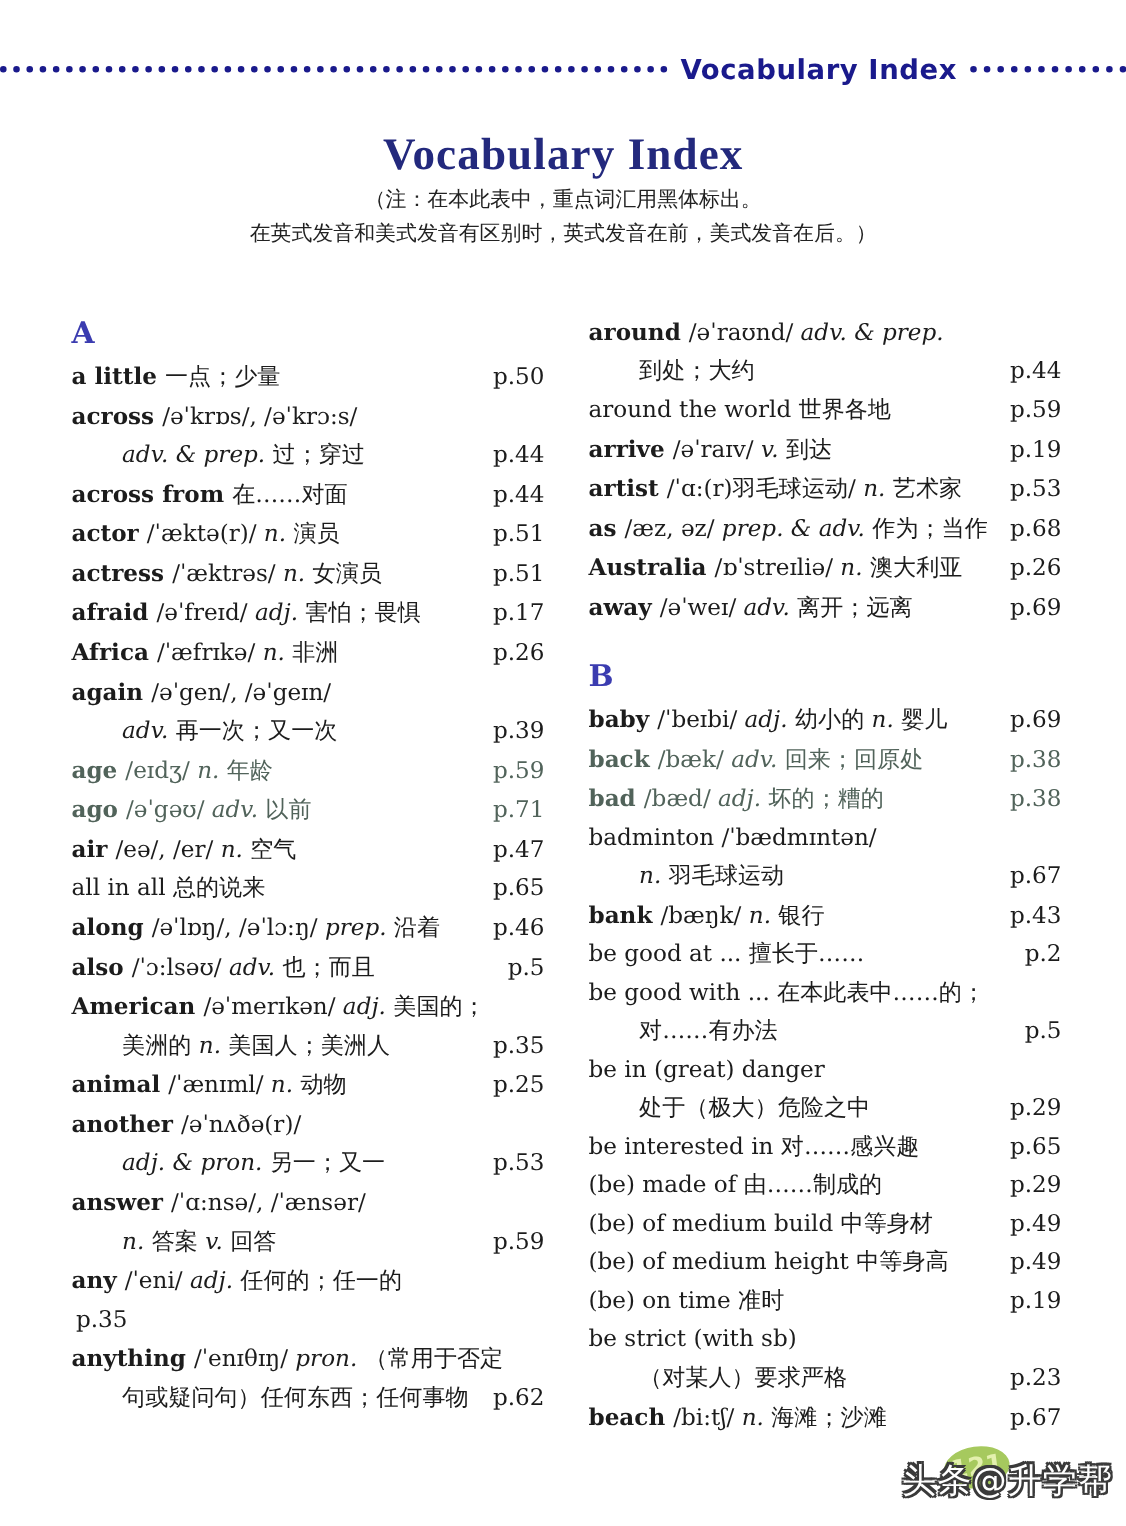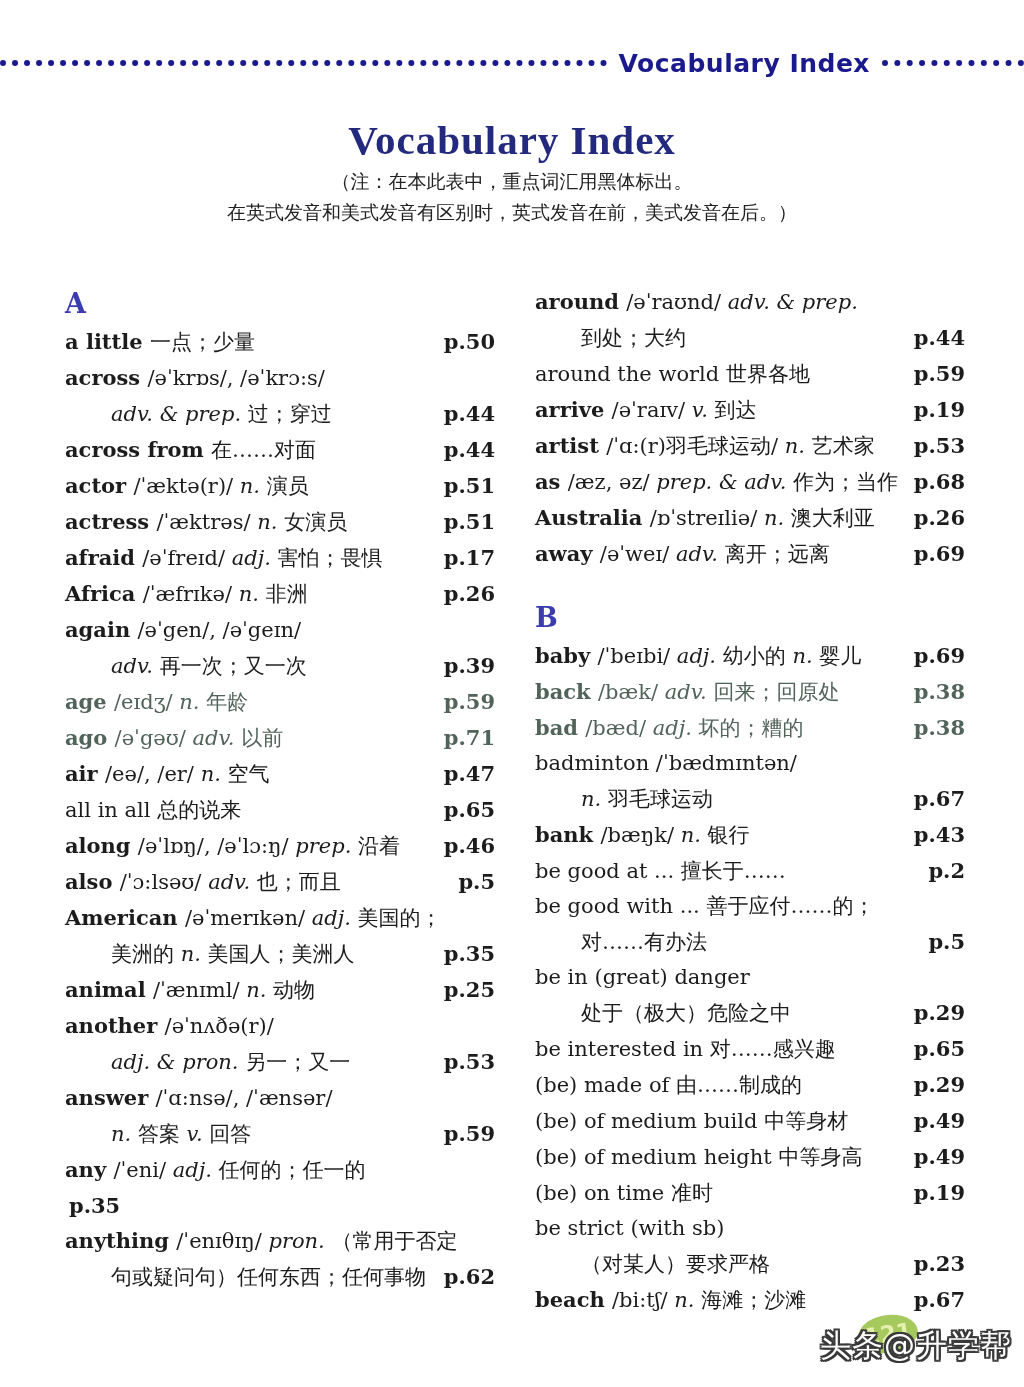--- a/index.html
+++ b/index.html
@@ -51,21 +51,21 @@
     font-size:27px;font-weight:bold;color:var(--section-blue);
     line-height:40px;
   }
   .letter.gap{margin-top:26px;}
   .line{
     display:flex;justify-content:space-between;align-items:baseline;
     font-size:21px;line-height:35px;
   }
   .line .txt{white-space:nowrap;overflow:visible;}
   .line.indent .txt{padding-left:46px;}
-  .line .page{font-weight:bold;white-space:nowrap;margin-left:4px;}
+  .line .page{font-weight:normal;white-space:nowrap;margin-left:4px;}
   .line.dim{color:var(--dim);}
   .run-b{font-weight:bold;}
   .run-i{font-style:italic;}
   .run-r,.run-zh{font-style:normal;font-weight:inherit;}
   
   .footer-area{position:absolute;right:0;bottom:0;width:320px;height:90px;}
   .page-badge{
     position:absolute;right:106px;bottom:34px;
     width:60px;height:38px;border-radius:50%;
     background:var(--badge-green);
@@ -266,21 +266,21 @@
       </div>
       <div class="line">
         <span class="txt"><span class="run-b">bank </span><span class="run-r">/bæŋk/ </span><span class="run-i">n. </span><span class="run-zh">银行</span></span>
         <span class="page">p.43</span>
       </div>
       <div class="line">
         <span class="txt"><span class="run-r">be good at ... </span><span class="run-zh">擅长于……</span></span>
         <span class="page">p.2</span>
       </div>
       <div class="line">
-        <span class="txt"><span class="run-r">be good with ... </span><span class="run-zh">善于应付……的；</span></span>
+        <span class="txt"><span class="run-r">be good with ... </span><span class="run-zh">在本此表中……的；</span></span>
         <span class="page"></span>
       </div>
       <div class="line indent">
         <span class="txt"><span class="run-zh">对……有办法</span></span>
         <span class="page">p.5</span>
       </div>
       <div class="line">
         <span class="txt"><span class="run-r">be in (great) danger</span></span>
         <span class="page"></span>
       </div>

